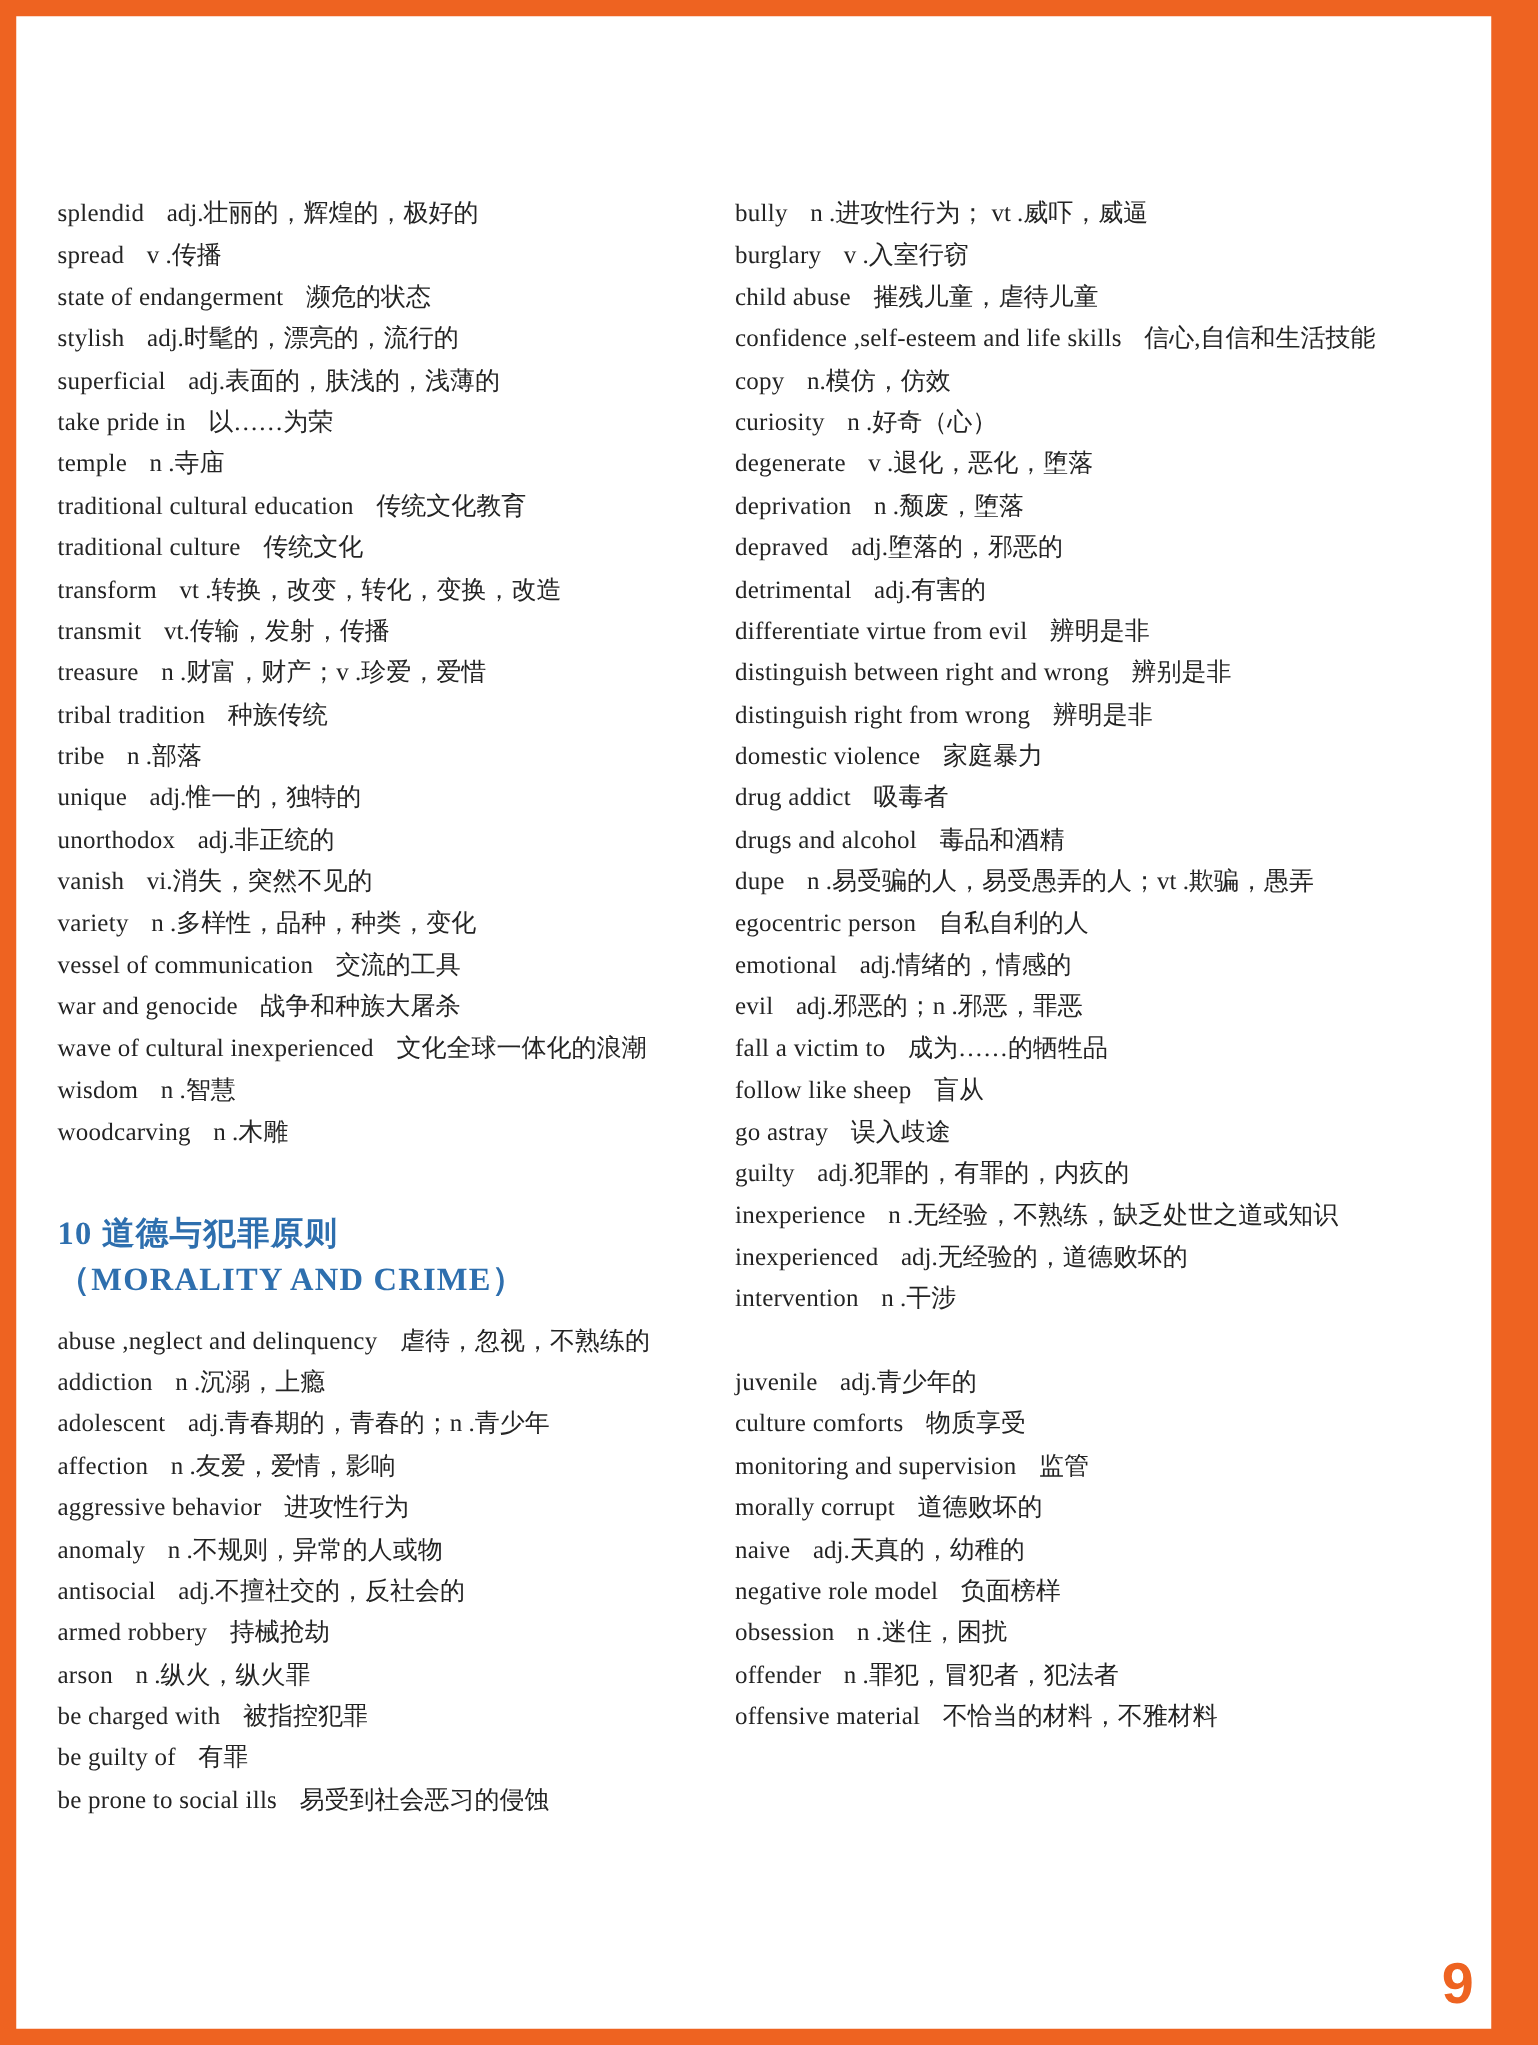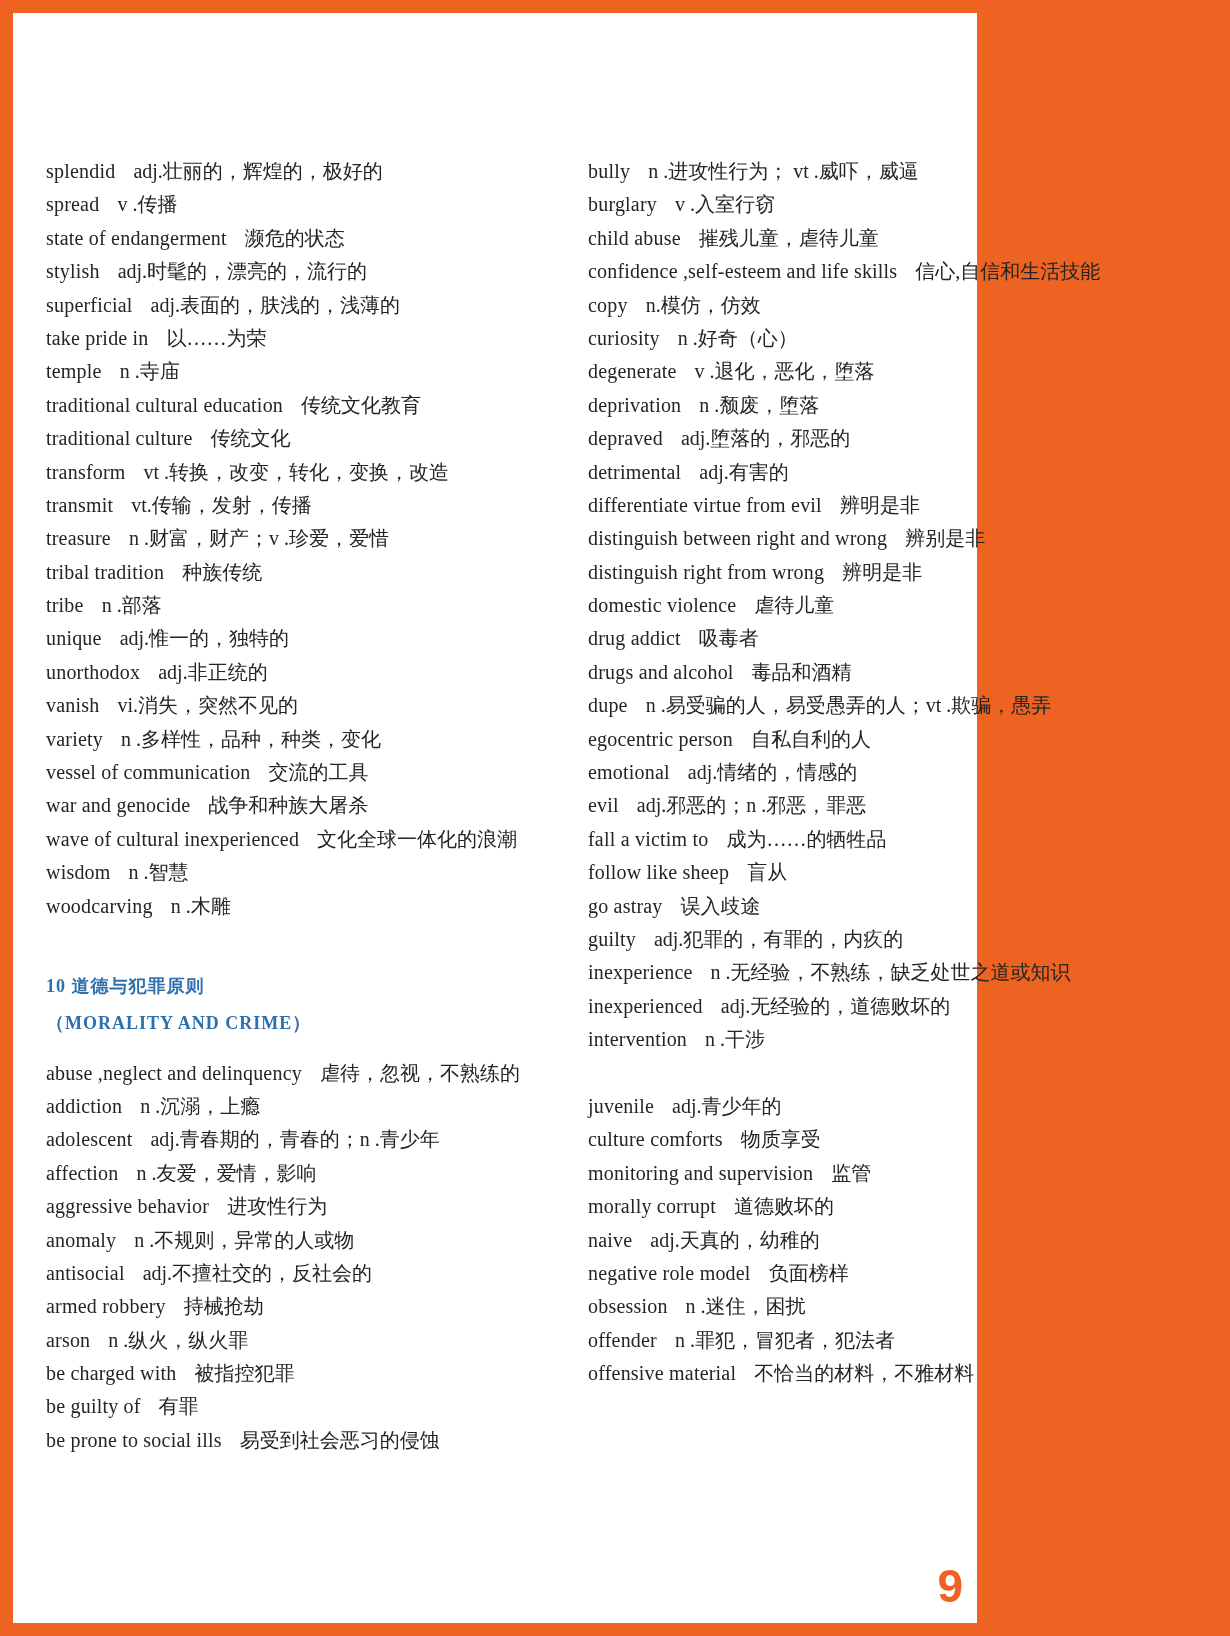--- a/index.html
+++ b/index.html
@@ -11,21 +11,21 @@
   body{
     width:1230px;height:1636px;
     background:var(--accent);
     font-family:"Liberation Serif","DejaVu Serif",serif;
     color:var(--text);
     position:relative;
     overflow:hidden;
   }
   .page{
     position:absolute;left:13px;top:13px;
-    width:964px;height:1610px;
+    width:1180px;height:1610px;
     background:#ffffff;
   }
   .col{
     position:absolute;top:142px;
     white-space:nowrap;
   }
   .col-left{left:33px;}
   .col-right{left:575px;}
   .entry{
     height:33.4px;
@@ -36,21 +36,21 @@
   .term{letter-spacing:.2px;}
   .def{margin-left:18px;}
   .section-heading{
     height:133.6px;
     box-sizing:border-box;
     padding-top:45px;
     color:var(--heading);
     font-weight:bold;
   }
   .section-heading div{
-    font-size:18px;
+    font-size:26px;
     line-height:37px;
     letter-spacing:1px;
   }
   .gap-row{height:33.4px;}
   .page-number{
     position:absolute;right:14px;bottom:10px;
     font-family:"Liberation Sans","DejaVu Sans",sans-serif;
     font-weight:bold;
     font-size:46px;
     color:var(--accent);
@@ -317,21 +317,21 @@
         </div>
 
 
         <div class="entry">
           <span class="term">distinguish right from wrong</span>
           <span class="def">辨明是非</span>
         </div>
 
         <div class="entry">
           <span class="term">domestic violence</span>
-          <span class="def">虐待儿童</span>
+          <span class="def">家庭暴力</span>
         </div>
 
         <div class="entry">
           <span class="term">drug addict</span>
           <span class="def">吸毒者</span>
         </div>
 
         <div class="entry">
           <span class="term">drugs and alcohol</span>
           <span class="def">毒品和酒精</span>

